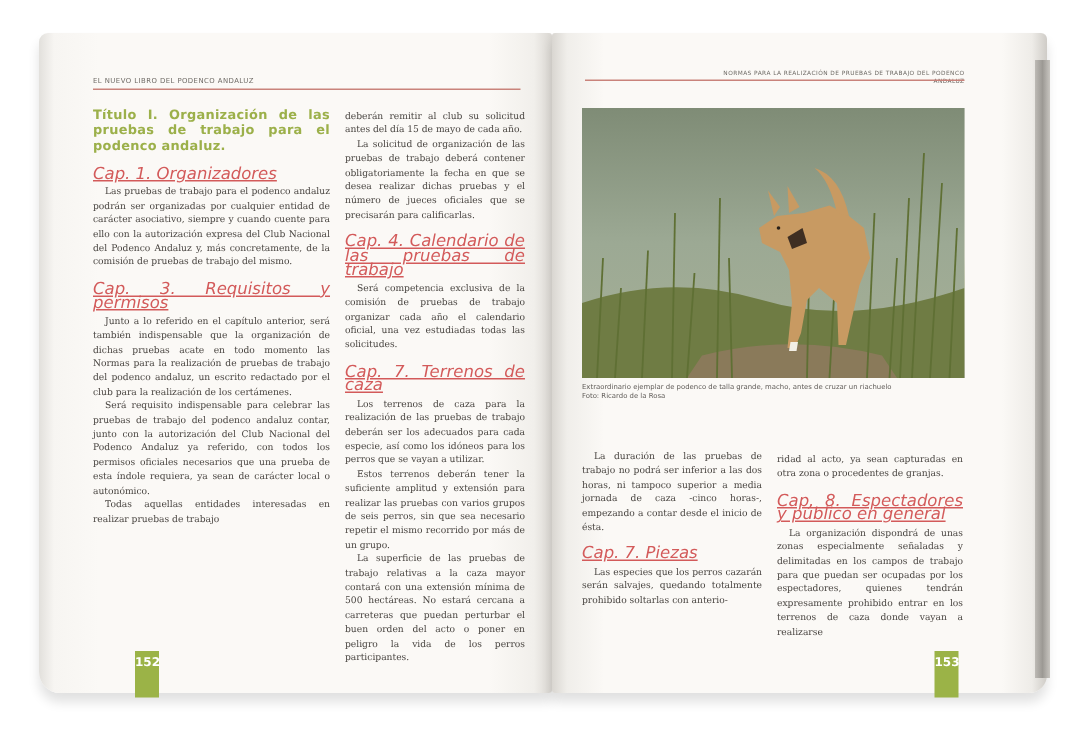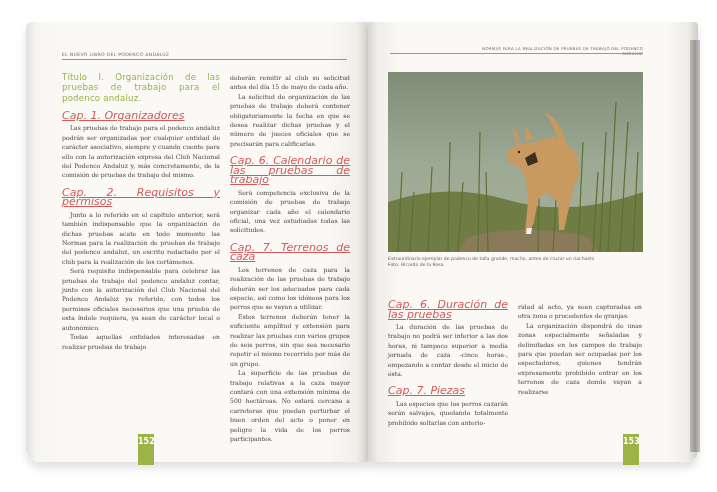--- a/index.html
+++ b/index.html
@@ -10,21 +10,21 @@
     background:linear-gradient(90deg,#e2e0dc 0px,#f7f5f2 10px,#fbf9f6 40px,#fbf9f6 300px,#f1efeb 330px,#d9d6d1 342px);
     box-shadow:0 6px 8px rgba(0,0,0,0.12);}
   .page-right{left:368px;top:22px;width:330px;height:440px;border-radius:2px 4px 12px 2px;
     background:linear-gradient(90deg,#d9d6d1 0px,#f0eeea 10px,#fbf9f6 35px,#fbf9f6 300px,#eeece8 320px,#cfccc7 330px);
     box-shadow:0 6px 8px rgba(0,0,0,0.12);}
   .spine-edge{position:absolute;left:690px;top:40px;width:10px;height:412px;background:linear-gradient(90deg,#bdbab5,#9c9994,#c8c5c0);}
   .running-head{position:absolute;font-family:"DejaVu Sans",sans-serif;font-size:4.6px;letter-spacing:0.3px;color:#6f6b66;text-transform:uppercase;}
   .rule{position:absolute;height:1px;background:#c9837b;}
   .col{position:absolute;font-size:6.1px;line-height:9.4px;color:#4a4642;text-align:justify;}
   .col p{margin:0;text-indent:8px;}
-  .title{font-family:"DejaVu Sans",sans-serif;color:#9cb04a;font-weight:normal;font-size:8.6px;line-height:10.3px;margin:0 0 8px 0;letter-spacing:0.2px;}
+  .title{font-family:"DejaVu Sans",sans-serif;color:#9cb04a;font-weight:bold;font-size:8.6px;line-height:10.3px;margin:0 0 8px 0;letter-spacing:0.2px;}
   .cap{font-family:"DejaVu Sans",sans-serif;font-style:italic;color:#d35a5a;font-size:11px;line-height:9.5px;margin:8px 0 3px 0;text-decoration:underline;}
   .cap.first{margin-top:0;}
   .pagenum{position:absolute;width:16px;background:#9bb347;color:#ffffff;font-family:"DejaVu Sans",sans-serif;font-size:8px;font-weight:bold;text-align:center;padding-top:3px;}
   .photo{position:absolute;left:388px;top:72px;width:255px;height:180px;overflow:hidden;
     background:linear-gradient(180deg,#7d8a73 0%,#8f9c84 20%,#9ba890 40%,#a4ae92 55%,#7f8d58 70%,#6c7a44 85%,#5c6838 100%);}
   .caption{position:absolute;left:388px;top:256px;width:260px;font-family:"DejaVu Sans",sans-serif;font-size:4.6px;line-height:6px;color:#5f5b57;}
 </style>
 </head>
 <body>
 
@@ -33,38 +33,38 @@
   <div class="page page-right"></div>
   <div class="spine-edge"></div>
 
   <div class="running-head" style="left:62px;top:52px;">EL NUEVO LIBRO DEL PODENCO ANDALUZ</div>
   <div class="rule" style="left:62px;top:59px;width:285px;"></div>
 
   <div class="col" style="left:62px;top:72px;width:158px;">
     <div class="title">Título I. Organización de las pruebas de trabajo para el podenco andaluz.</div>
     <div class="cap first">Cap. 1. Organizadores</div>
     <p>Las pruebas de trabajo para el podenco andaluz podrán ser organizadas por cualquier entidad de carácter asociativo, siempre y cuando cuente para ello con la autorización expresa del Club Nacional del Podenco Andaluz y, más concretamente, de la comisión de pruebas de trabajo del mismo.</p>
-    <div class="cap">Cap. 2. Requisitos y permisos</div>
+    <div class="cap">Cap. 3. Requisitos y permisos</div>
     <p>Junto a lo referido en el capítulo anterior, será también indispensable que la organización de dichas pruebas acate en todo momento las Normas para la realización de pruebas de trabajo del podenco andaluz, un escrito redactado por el club para la realización de los certámenes.</p>
     <p>Será requisito indispensable para celebrar las pruebas de trabajo del podenco andaluz contar, junto con la autorización del Club Nacional del Podenco Andaluz ya referido, con todos los permisos oficiales necesarios que una prueba de esta índole requiera, ya sean de carácter local o autonómico.</p>
     <p>Todas aquellas entidades interesadas en realizar pruebas de trabajo</p>
   </div>
 
   <div class="col" style="left:230px;top:73px;width:120px;">
     <p style="text-indent:0">deberán remitir al club su solicitud antes del día 15 de mayo de cada año.</p>
     <p>La solicitud de organización de las pruebas de trabajo deberá contener obligatoriamente la fecha en que se desea realizar dichas pruebas y el número de jueces oficiales que se precisarán para calificarlas.</p>
-    <div class="cap">Cap. 6. Calendario de las pruebas de trabajo</div>
+    <div class="cap">Cap. 4. Calendario de las pruebas de trabajo</div>
     <p>Será competencia exclusiva de la comisión de pruebas de trabajo organizar cada año el calendario oficial, una vez estudiadas todas las solicitudes.</p>
     <div class="cap">Cap. 7. Terrenos de caza</div>
     <p>Los terrenos de caza para la realización de las pruebas de trabajo deberán ser los adecuados para cada especie, así como los idóneos para los perros que se vayan a utilizar.</p>
     <p>Estos terrenos deberán tener la suficiente amplitud y extensión para realizar las pruebas con varios grupos de seis perros, sin que sea necesario repetir el mismo recorrido por más de un grupo.</p>
     <p>La superficie de las pruebas de trabajo relativas a la caza mayor contará con una extensión mínima de 500 hectáreas. No estará cercana a carreteras que puedan perturbar el buen orden del acto o poner en peligro la vida de los perros participantes.</p>
   </div>
 
-  <div class="pagenum" style="left:90px;top:434px;height:28px;margin-left:48px;">152</div>
+  <div class="pagenum" style="left:90px;top:434px;height:28px;">152</div>
 
   <div class="running-head" style="left:475px;top:46px;width:168px;text-align:right;font-size:3.9px;">NORMAS PARA LA REALIZACIÓN DE PRUEBAS DE TRABAJO DEL PODENCO ANDALUZ</div>
   <div class="rule" style="left:390px;top:53px;width:253px;"></div>
 
   <div class="photo">
     <svg width="255" height="180" viewBox="0 0 255 180">
       <defs>
         <linearGradient id="water" x1="0" y1="0" x2="0" y2="1">
           <stop offset="0" stop-color="#7f8c76"></stop>
           <stop offset="0.5" stop-color="#9ca994"></stop>
@@ -102,25 +102,25 @@
       <path d="M139 156 L144 156 L143 162 L138 162Z" fill="#f2efe6"></path>
     </svg>
   </div>
 
   <div class="caption">
     <div>Extraordinario ejemplar de podenco de talla grande, macho, antes de cruzar un riachuelo</div>
     <div>Foto: Ricardo de la Rosa</div>
   </div>
 
   <div class="col" style="left:388px;top:300px;width:120px;">
-    <div class="cap first">Cap. 6. Duración de las pruebas</div>
     <p>La duración de las pruebas de trabajo no podrá ser inferior a las dos horas, ni tampoco superior a media jornada de caza -cinco horas-, empezando a contar desde el inicio de ésta.</p>
     <div class="cap">Cap. 7. Piezas</div>
     <p>Las especies que los perros cazarán serán salvajes, quedando totalmente prohibido soltarlas con anterio-</p>
   </div>
 
   <div class="col" style="left:518px;top:302px;width:124px;">
     <p style="text-indent:0">ridad al acto, ya sean capturadas en otra zona o procedentes de granjas.</p>
+    <div class="cap">Cap. 8. Espectadores y público en general</div>
     <p>La organización dispondrá de unas zonas especialmente señaladas y delimitadas en los campos de trabajo para que puedan ser ocupadas por los espectadores, quienes tendrán expresamente prohibido entrar en los terrenos de caza donde vayan a realizarse</p>
   </div>
 
   <div class="pagenum" style="left:623px;top:434px;height:28px;">153</div>
 </div>
 
 </body></html>

